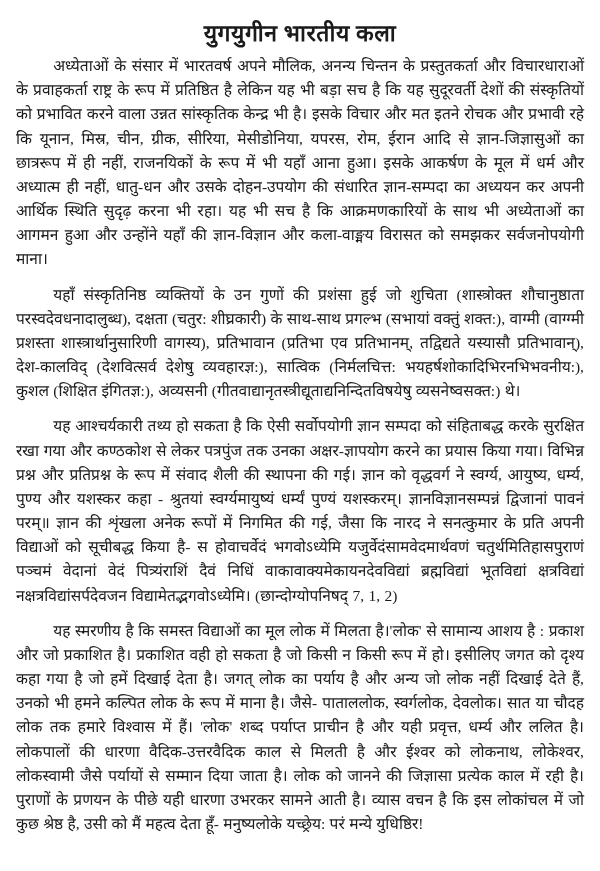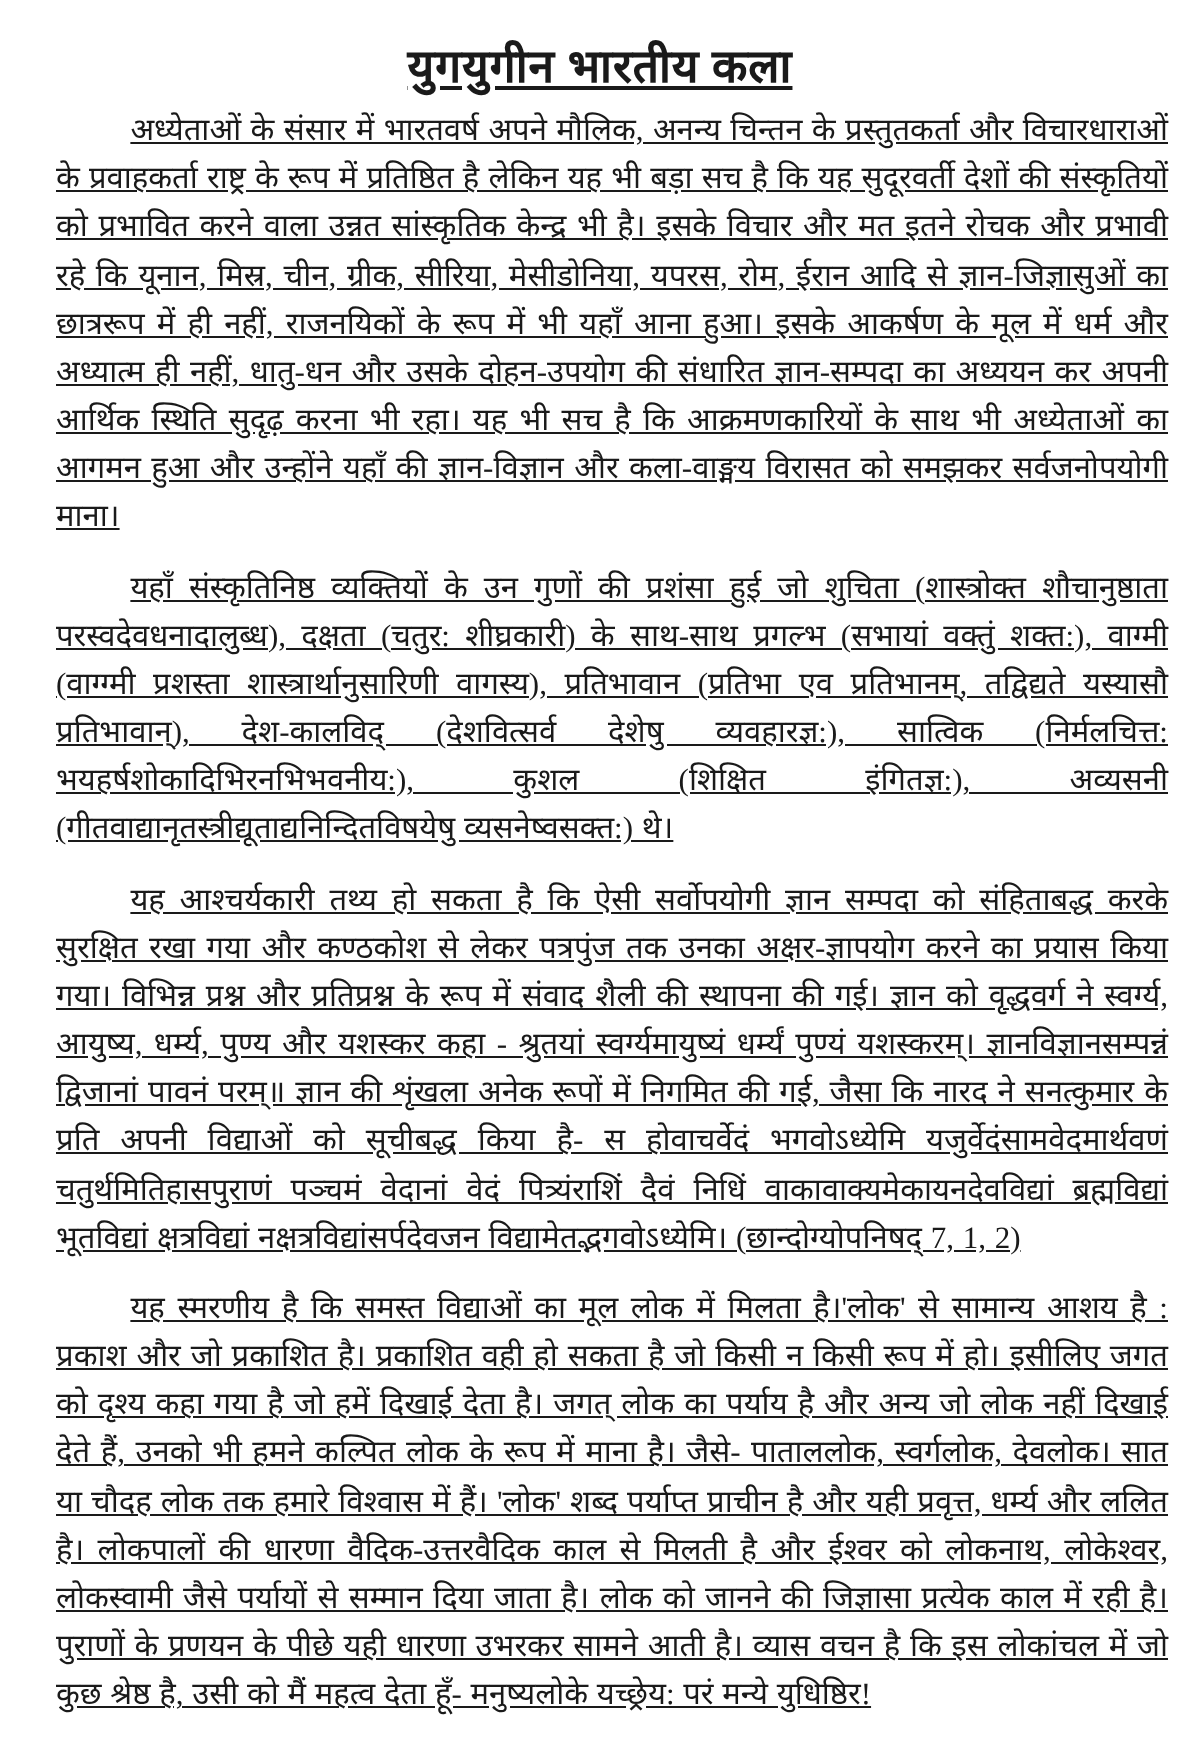--- a/index.html
+++ b/index.html
@@ -11,41 +11,40 @@
     position: relative;
     width: 600px;
     height: 871px;
     margin: 0 auto;
     background: #ffffff;
     color: #1a1a1a;
     font-family: "Liberation Serif", "DejaVu Serif", serif;
     box-sizing: border-box;
     padding: 14px 16px 10px 16px;
     overflow: hidden;
-    text-decoration: underline;
   }
   .doc-title {
     text-align: center;
     font-size: 23px;
     font-weight: 700;
     margin: 2px 0 6px 0;
     letter-spacing: 0.5px;
   }
   .byline {
     text-align: right;
     font-size: 15px;
     font-weight: 700;
     margin: 0 2px 10px 0;
   }
   .body-text p {
     font-size: 15.5px;
     line-height: 1.56;
     text-align: justify;
     text-indent: 2.4em;
-    margin: 0 0 11px 12px;
+    margin: 0 0 11px 0;
     word-spacing: 0.5px;
   }
 </style>
 </head>
 <body>
 
 <div class="page">
   <h1 class="doc-title">युगयुगीन भारतीय कला</h1>
 
 

